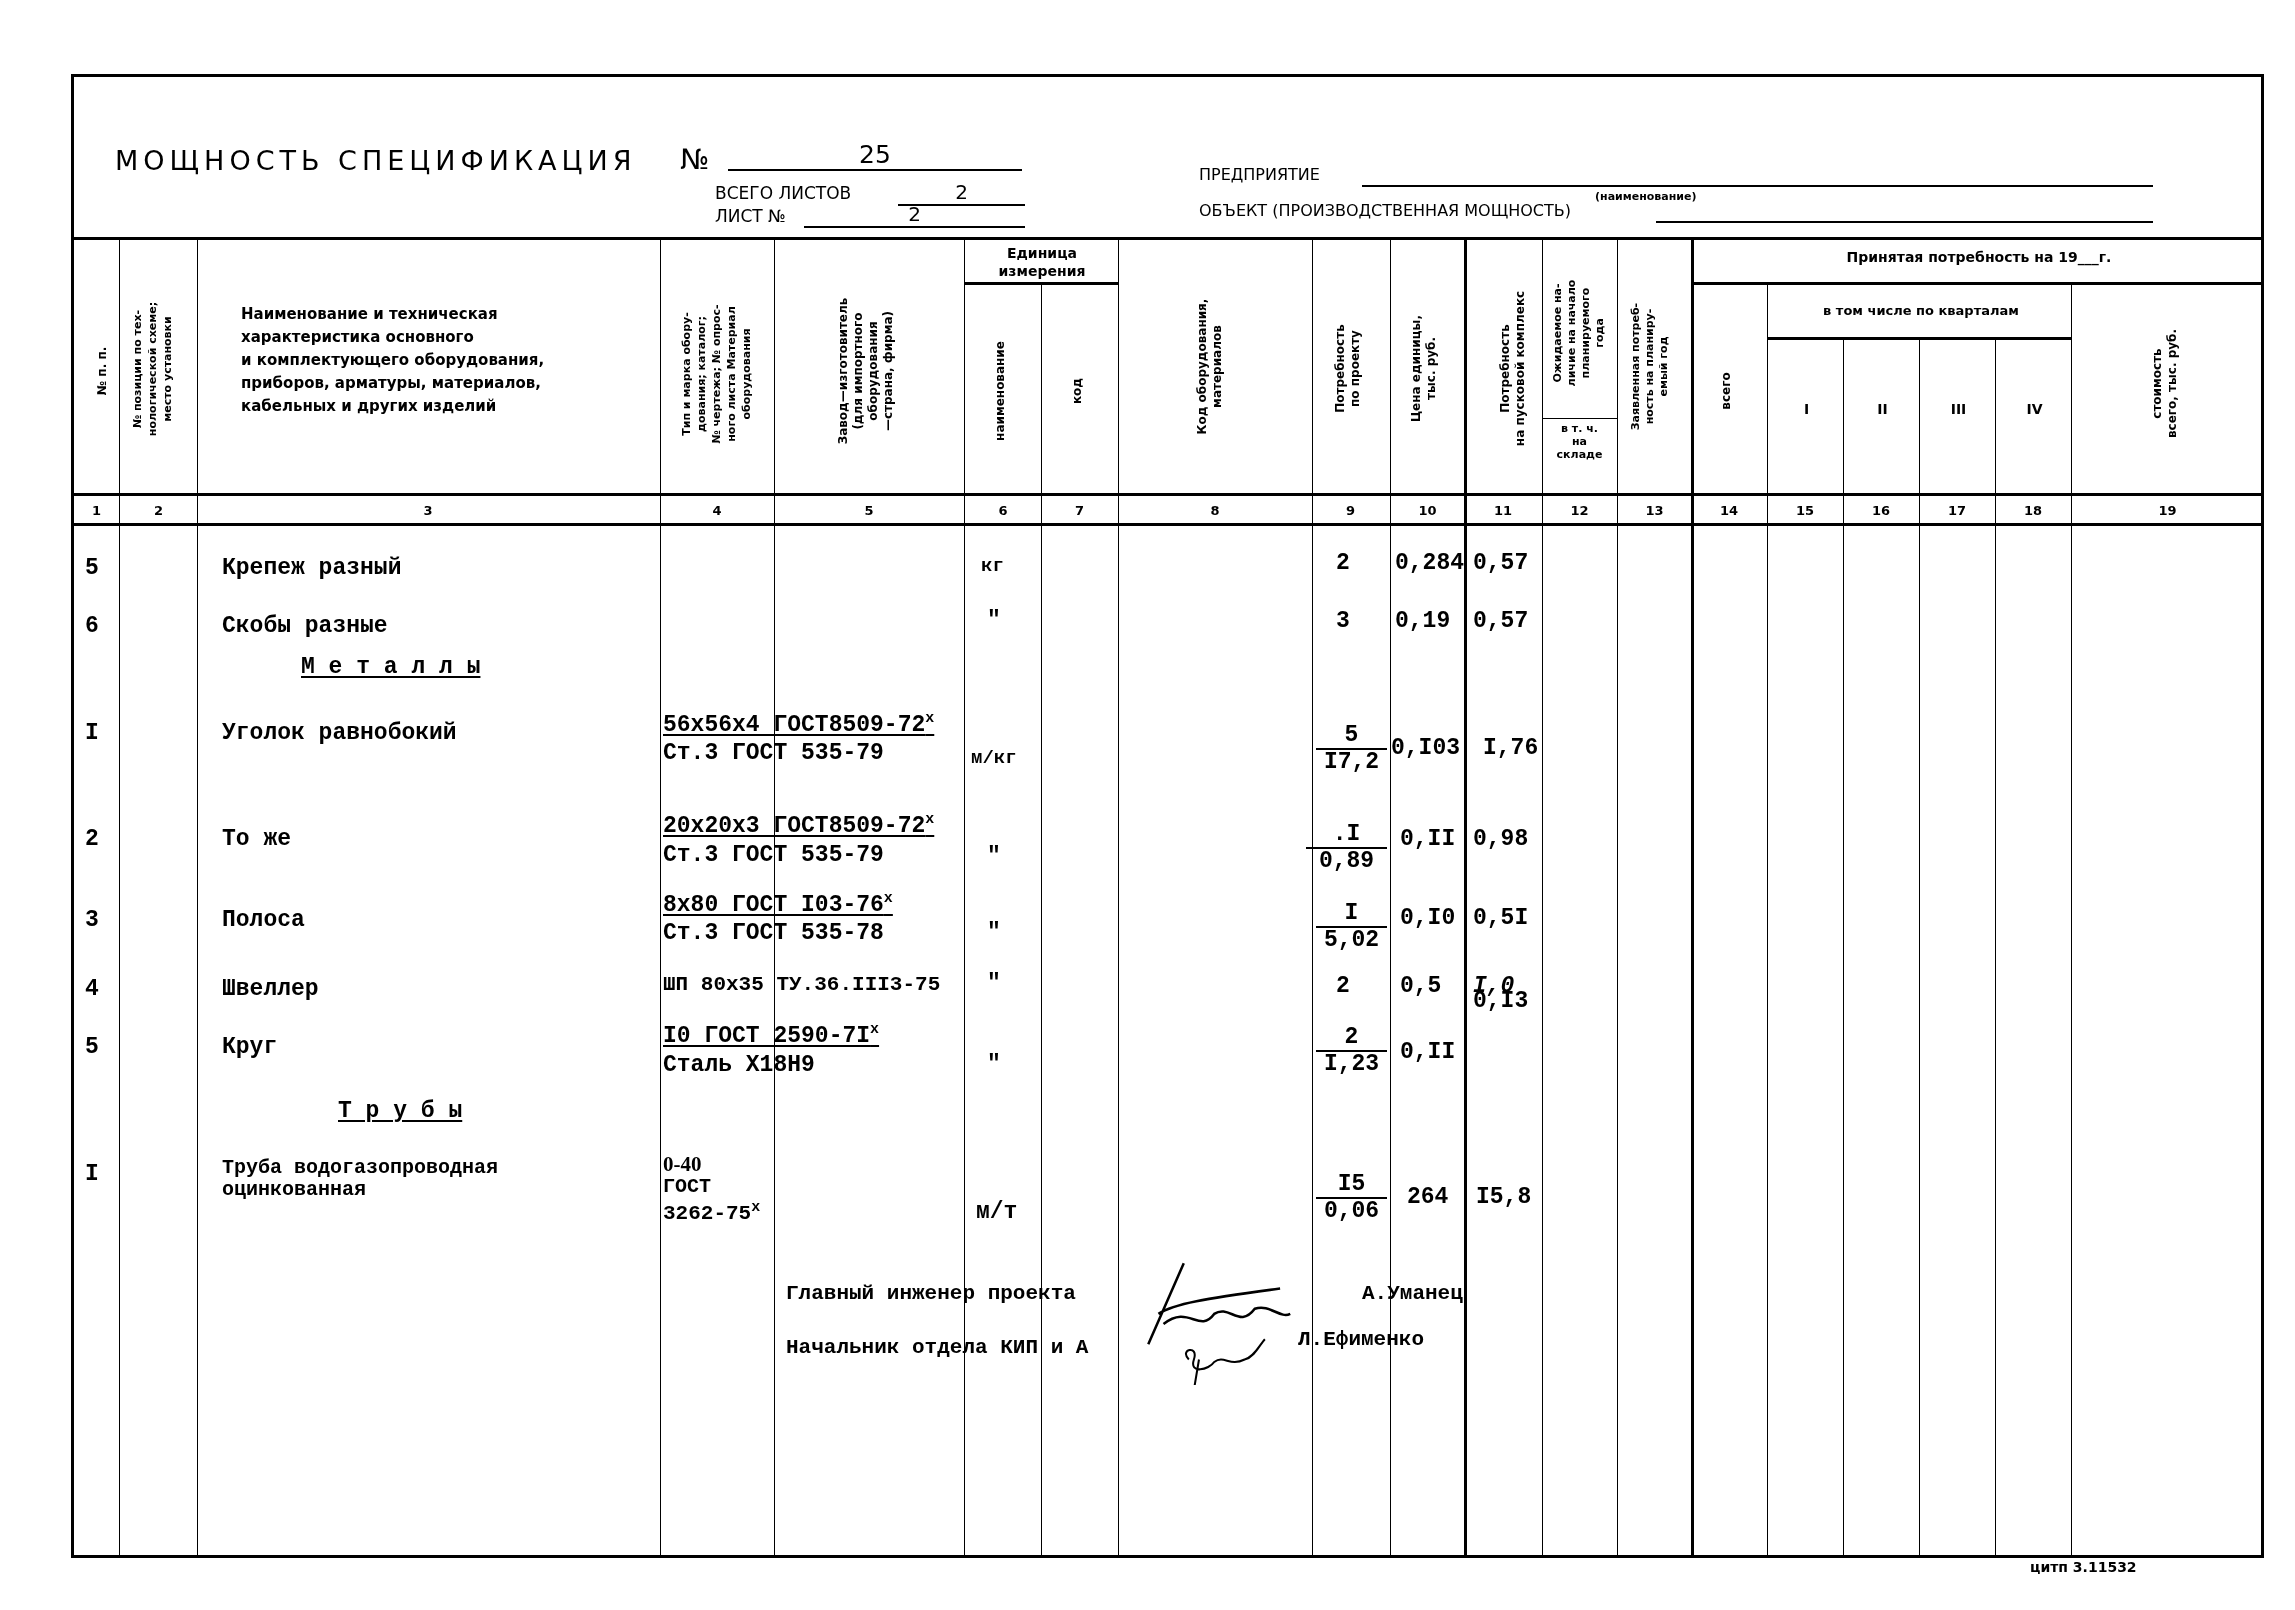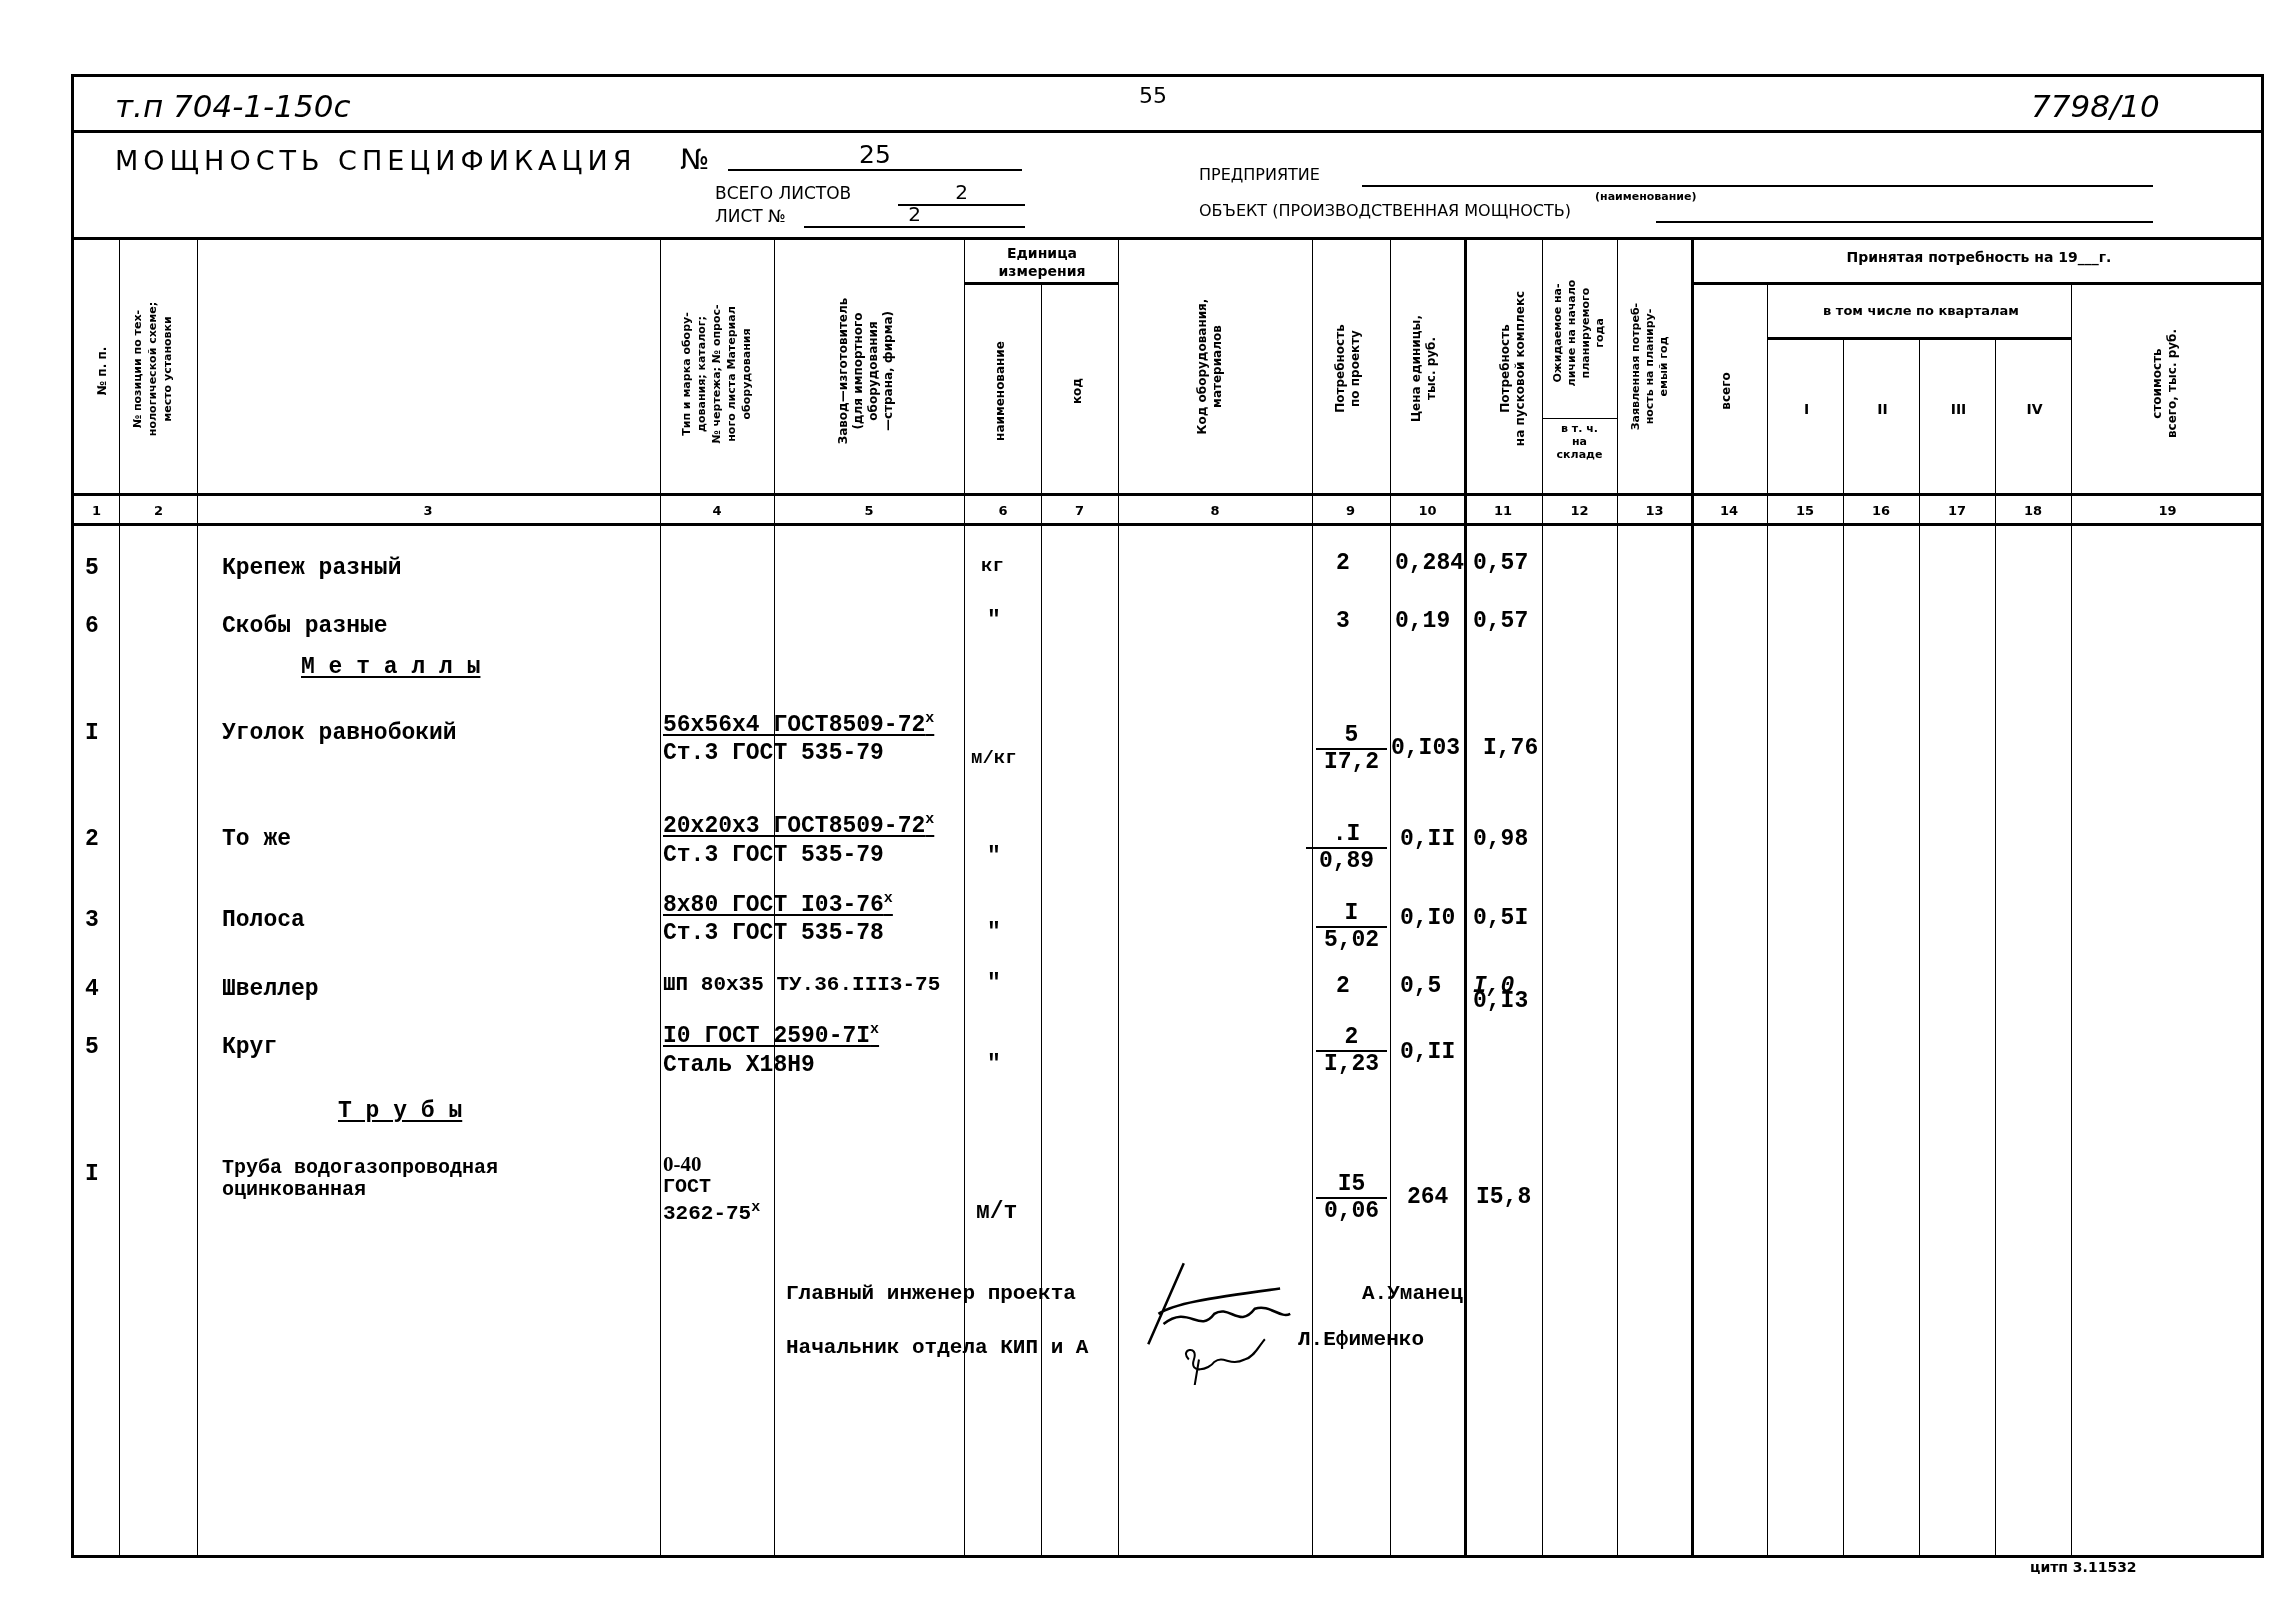--- a/index.html
+++ b/index.html
@@ -21,25 +21,20 @@
   .frac { position: absolute; text-align: center; font-family: "Liberation Mono", monospace; font-weight: bold; font-size: 23px; line-height: 25px; }
   .frac .num { border-bottom: 2.5px solid #000; padding: 0 5px; }
   sup { font-size: 15px; }
   .underline-field { border-bottom: 2px solid #000; display: inline-block; text-align: center; }
 </style>
 </head>
 <body>
 
 <div class="sheet">
 
-  <div class="hdr1">
-    <div class="abs hand" style="left:41px;top:11px;font-size:31px;">т.п 704-1-150с</div>
-    <div class="abs sans" style="left:1065px;top:6px;font-size:22px;">55</div>
-    <div class="abs hand" style="left:1957px;top:11px;font-size:31px;">7798/10</div>
-  </div>
 
   <div class="hdr2">
     <div class="abs sans" style="left:41px;top:15px;font-size:27px;letter-spacing:5px;">МОЩНОСТЬ СПЕЦИФИКАЦИЯ</div>
     <div class="abs sans" style="left:606px;top:12.7px;font-size:28px;">№</div>
     <div class="abs sans underline-field" style="left:654px;top:10px;width:294px;font-size:25px;">25</div>
     <div class="abs sans" style="left:641px;top:53px;font-size:17px;">ВСЕГО ЛИСТОВ</div>
     <div class="abs sans underline-field" style="left:824px;top:50px;width:127px;font-size:20px;">2</div>
     <div class="abs sans" style="left:641px;top:76px;font-size:17px;">ЛИСТ №</div>
     <div class="abs sans underline-field" style="left:730px;top:72px;width:221px;font-size:20px;">2</div>
     <div class="abs sans" style="left:1125px;top:35px;font-size:16px;">ПРЕДПРИЯТИЕ</div>
@@ -72,20 +67,25 @@
   <div class="hline thick" style="left:1617px;width:573px;top:205px;"></div>
   <div class="hline thick" style="left:1693px;width:304px;top:260px;"></div>
   <div class="hline" style="left:1468px;width:75px;top:341px;"></div>
   <div class="hline thick" style="left:0;width:100%;top:416px;"></div>
   <div class="hline thick" style="left:0;width:100%;top:446px;"></div>
 
   <div class="rot" style="left:-91px;top:279px;width:253px;height:30px;">№ п. п.</div>
   <div class="rot" style="left:-43px;top:264px;width:253px;height:56px;font-size:11px;">№ позиции по тех-
 нологической схеме;
 место установки</div>
+  <div class="abs sans" style="left:167px;top:226px;width:406px;font-size:15px;font-weight:bold;line-height:23px;white-space:pre-line;">Наименование и техническая
+характеристика основного
+и комплектующего оборудования,
+приборов, арматуры, материалов,
+кабельных и других изделий</div>
   <div class="rot" style="left:516px;top:259px;width:253px;height:76px;font-size:11px;">Тип и марка обору-
 дования; каталог;
 № чертежа; № опрос-
 ного листа Материал
 оборудования</div>
   <div class="rot" style="left:668px;top:261px;width:253px;height:66px;font-size:12px;">Завод—изготовитель
 (для импортного
 оборудования
 —страна, фирма)</div>
   <div class="abs sans" style="left:892px;top:167px;width:152px;text-align:center;font-size:14px;font-weight:bold;line-height:18px;white-space:pre-line;">Единица

